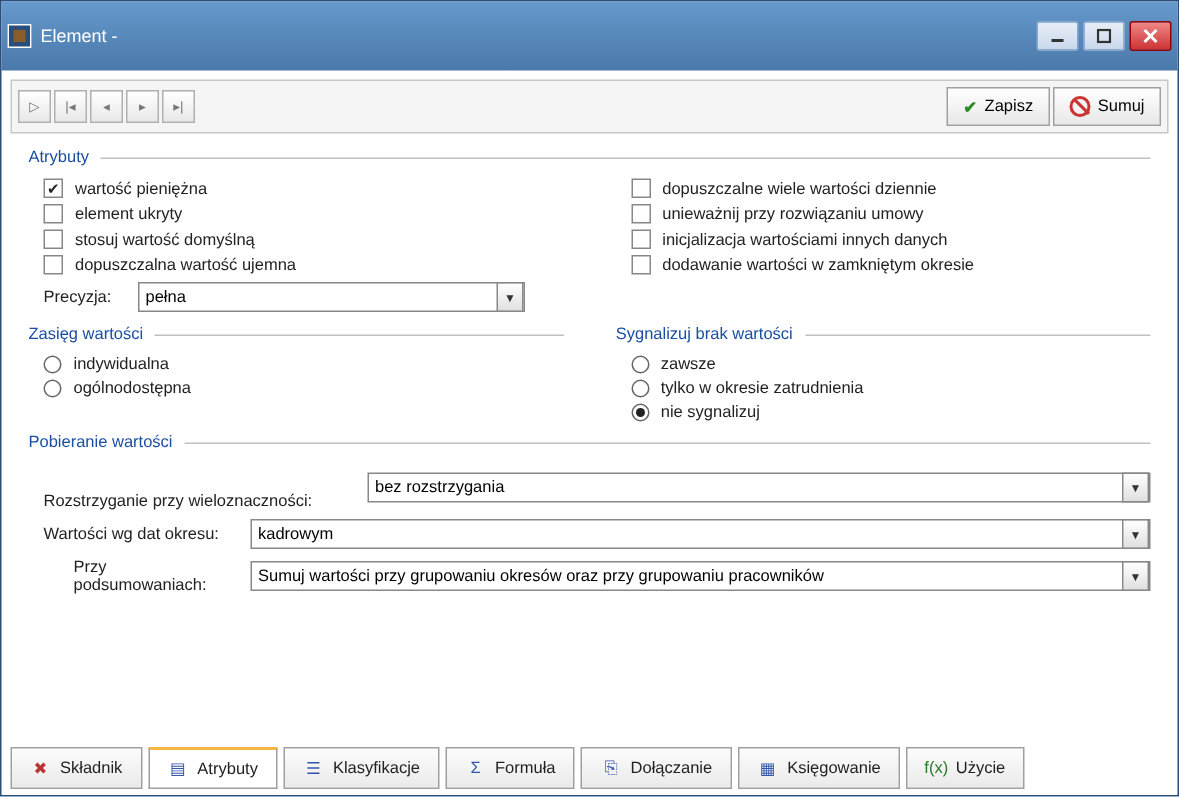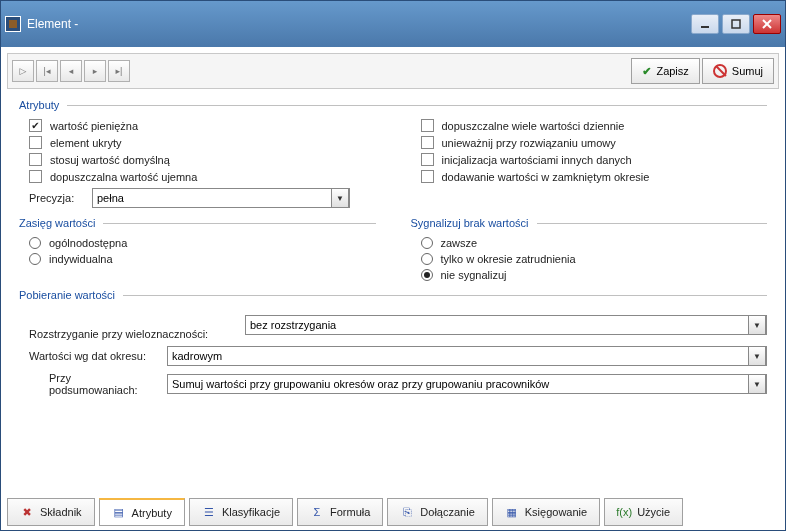--- a/index.html
+++ b/index.html
@@ -310,25 +310,25 @@
 
     <div class="dual">
       <div class="col">
         <div class="group">
           <div class="group-header">
             <span>Zasięg wartości</span>
             <span class="line"></span>
           </div>
           <div class="check-row">
               <span class="radio"></span>
+              <span>indywidualna</span>
+            </div>
+          <div class="check-row">
+              <span class="radio"></span>
               <span>ogólnodostępna</span>
-            </div>
-          <div class="check-row">
-              <span class="radio"></span>
-              <span>indywidualna</span>
             </div>
         </div>
       </div>
       <div class="col">
         <div class="group">
           <div class="group-header">
             <span>Sygnalizuj brak wartości</span>
             <span class="line"></span>
           </div>
           <div class="check-row">

